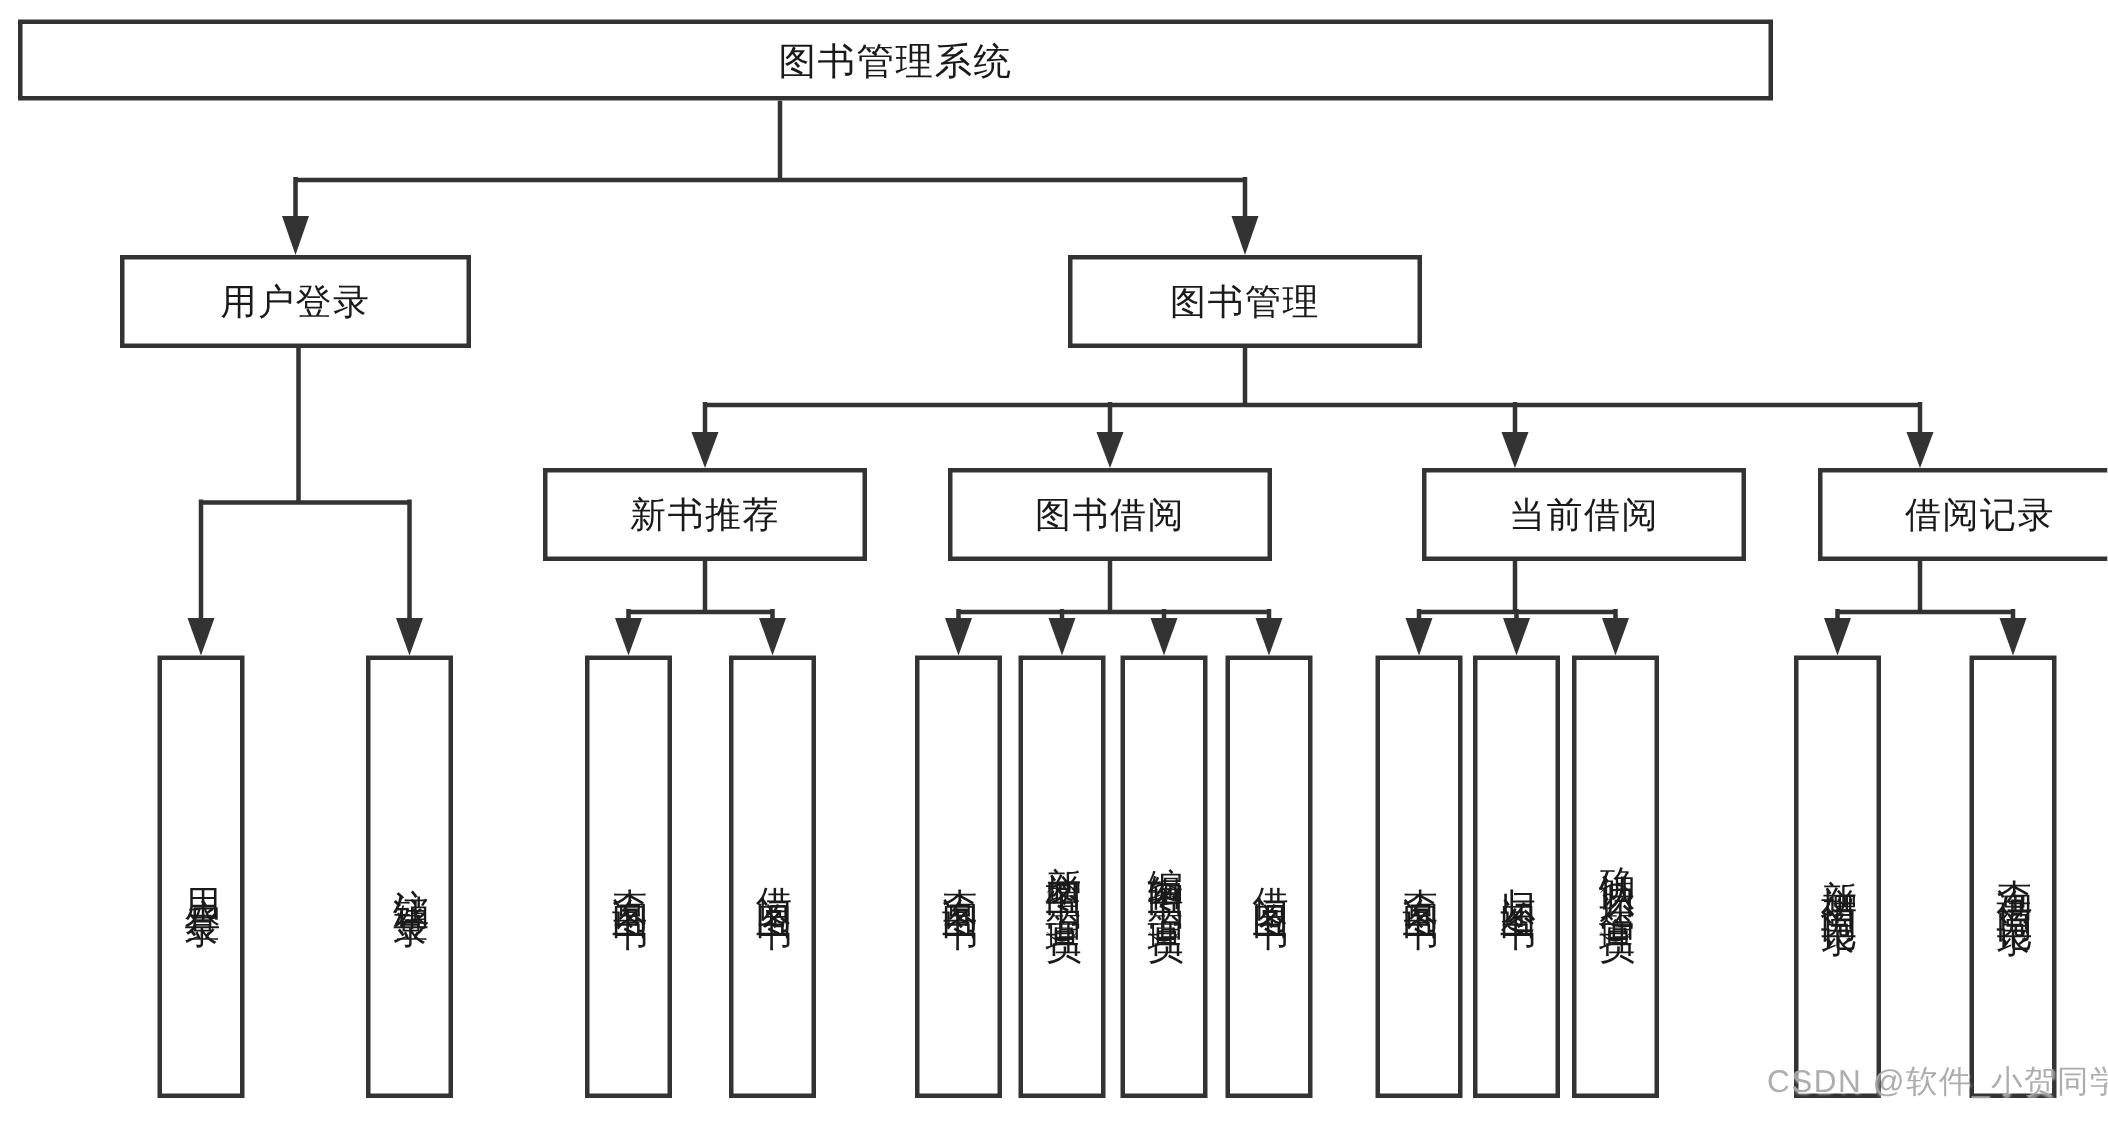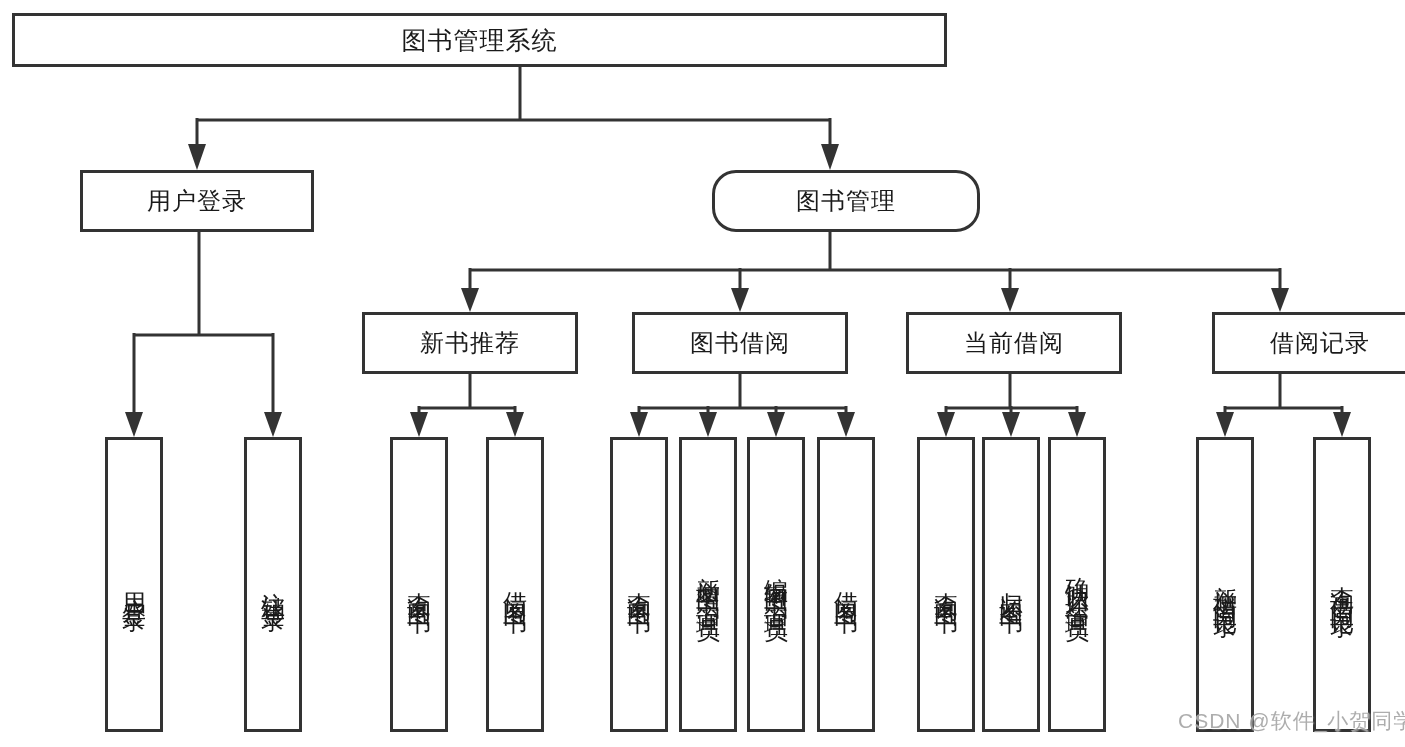--- a/index.html
+++ b/index.html
@@ -76,38 +76,38 @@
       <polygon class="arrow" points="1068,412 1086,412 1077,437"></polygon>
     </g>
 
     <g>
       <path class="stroke" d="M1280 374 L1280 408 M1225 408 L1342 408 M1225 406 L1225 416 M1342 406 L1342 416"></path>
       <polygon class="arrow" points="1216,412 1234,412 1225,437"></polygon>
       <polygon class="arrow" points="1333,412 1351,412 1342,437"></polygon>
     </g>
   </svg>
 
-  <div class="box" style="left:12px;top:13px;width:935px;height:54px;">
+  <div class="box" style="left:12px;top:13px;width:1170px;height:54px;">
     <span class="root-label">图书管理系统</span>
   </div>
 
   <div class="box" style="left:80px;top:170px;width:234px;height:62px;">
     <span class="h-label">用户登录</span>
   </div>
-  <div class="box" style="left:712px;top:170px;width:268px;height:62px;border-radius:24px;">
+  <div class="box" style="left:712px;top:170px;width:236px;height:62px;">
     <span class="h-label">图书管理</span>
   </div>
 
   <div class="box lvl2" style="left:632px;">
     <span class="h-label">图书借阅</span>
   </div>
   <div class="box lvl2" style="left:362px;">
     <span class="h-label">新书推荐</span>
   </div>
-  <div class="box lvl2" style="left:906px;">
+  <div class="box lvl2" style="left:948px;">
     <span class="h-label">当前借阅</span>
   </div>
   <div class="box lvl2" style="left:1212px;">
     <span class="h-label">借阅记录</span>
   </div>
 
   <div class="box leaf" style="left:105px;">
     <span class="v-label">用户登录</span>
   </div>
   <div class="box leaf" style="left:244px;">

